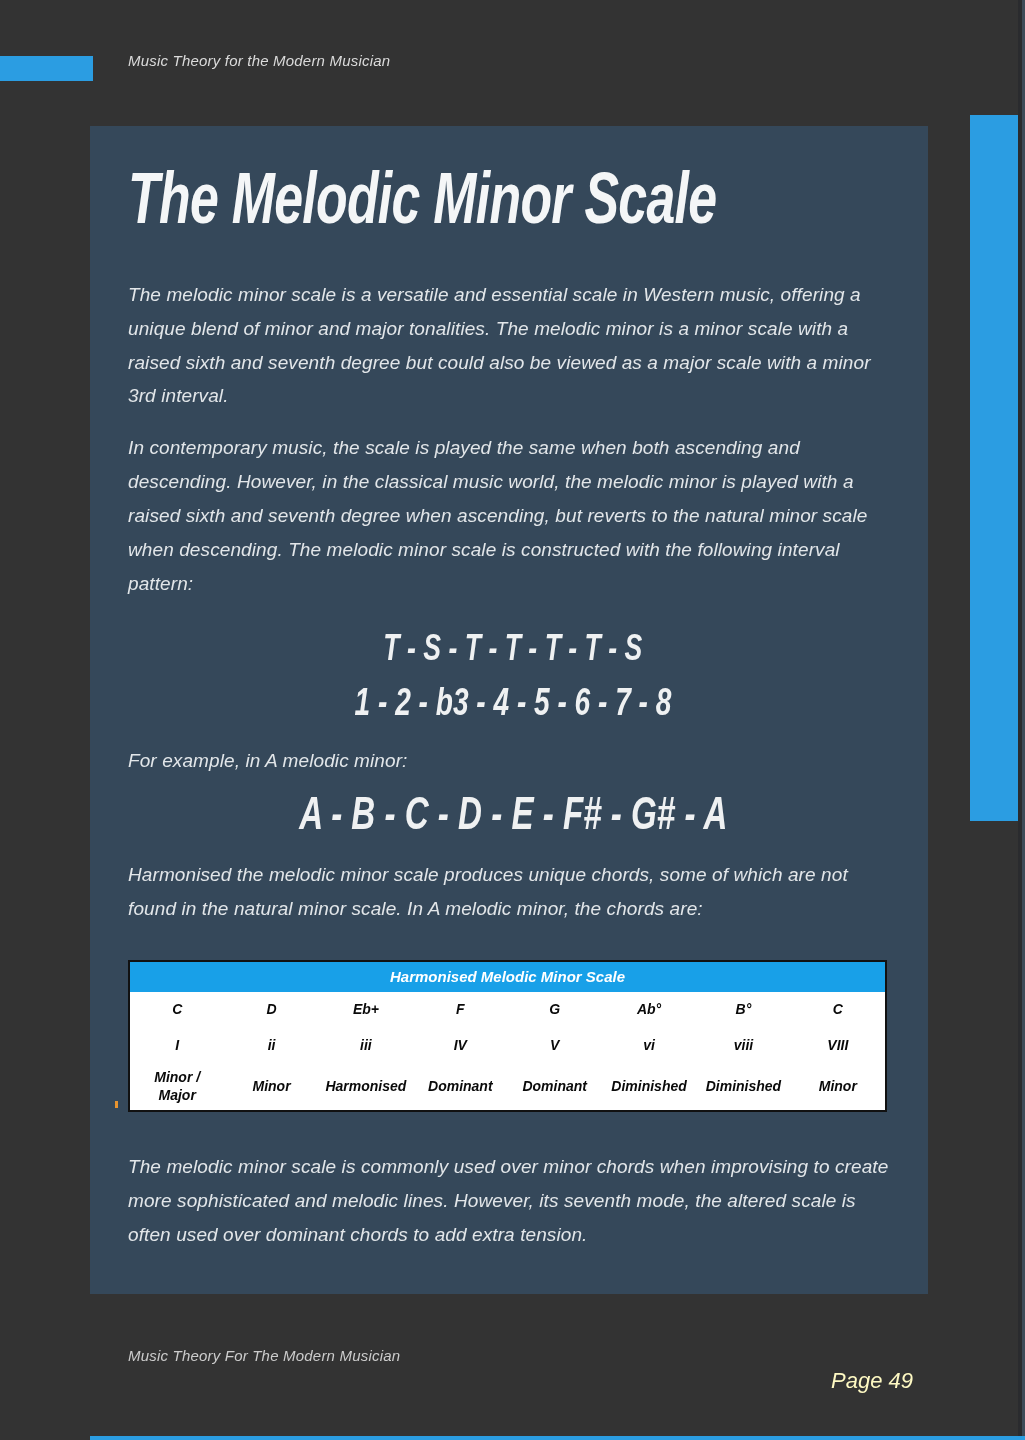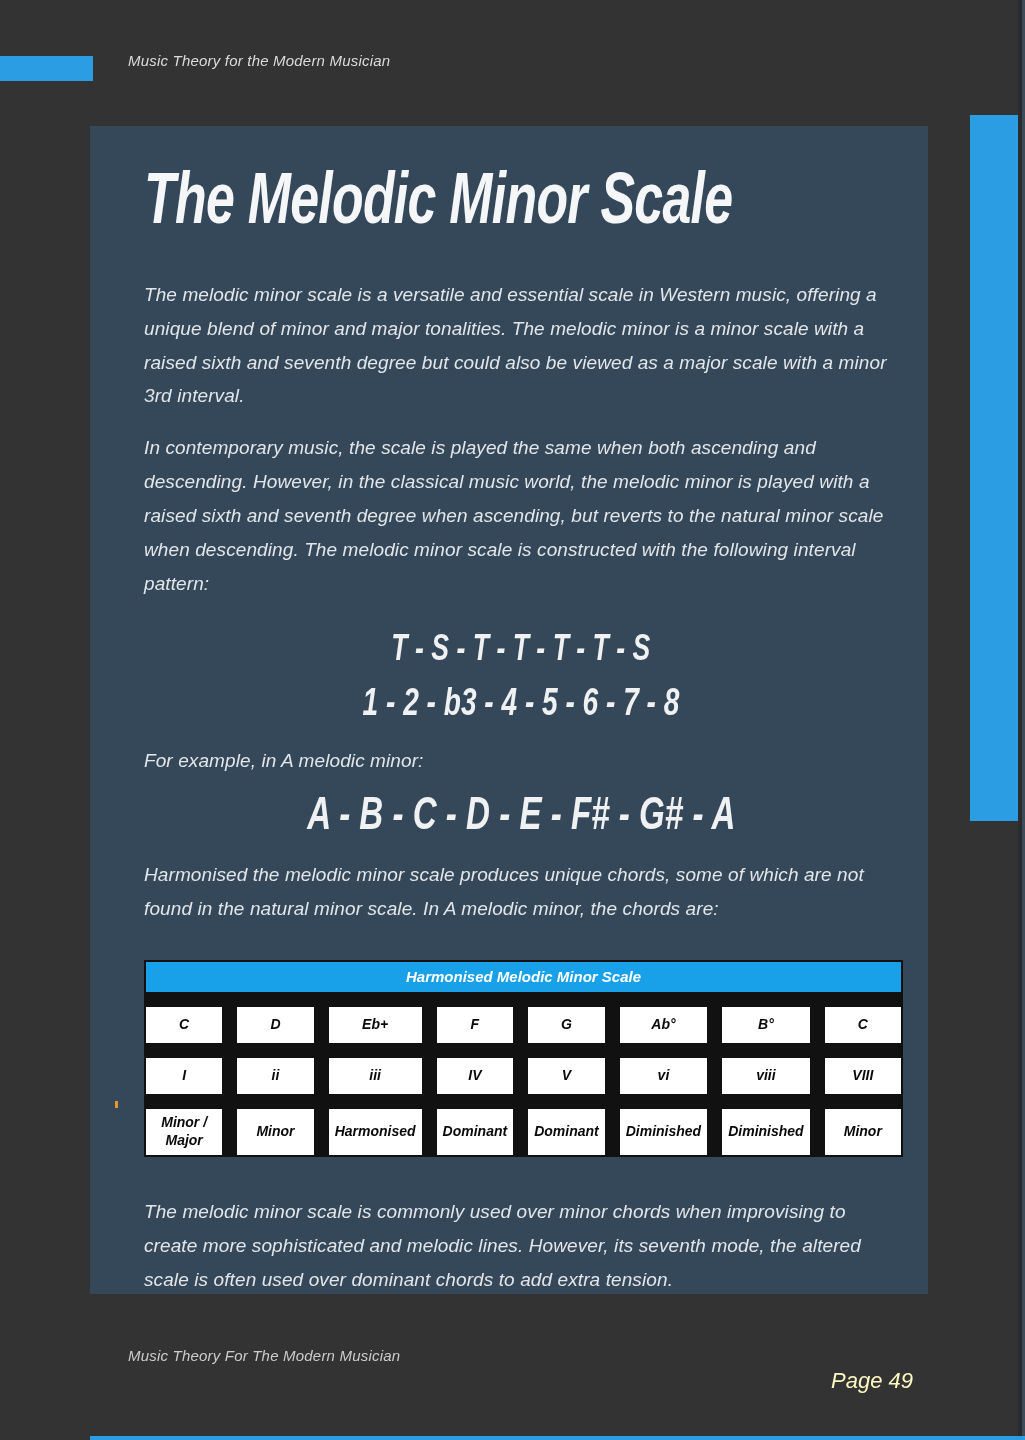--- a/index.html
+++ b/index.html
@@ -36,21 +36,21 @@
     background: #2B9DE2;
   }
   .bottom-accent {
     position: absolute; left: 90px; top: 1436px; width: 935px; height: 4px;
     background: #2B9DE2;
   }
   
   .card {
     position: absolute; left: 90px; top: 126px; width: 838px; height: 1168px;
     background: #35485A;
-    padding: 36px 30px 0 54px;
+    padding: 36px 30px 0 38px;
   }
   .condensed {
     display: inline-block;
     transform: scaleX(0.72);
     white-space: nowrap;
     font-weight: 700;
   }
   h1.page-title {
     color: #F4F6F7;
     font-size: 72px;
@@ -82,21 +82,21 @@
   .p4 { margin-top: 38px; }
   
   .chords-table {
     margin-top: 34px;
     width: 759px;
     background: #111111;
     padding: 2px;
     display: grid;
     grid-template-columns: repeat(8, 1fr);
     grid-template-rows: 30px 36px 36px 46px;
-    gap: 15px;
+    gap: 0;
   }
   .table-title-cell {
     grid-column: 1 / span 8;
     background: #18A0E8;
     color: #FFFFFF;
     font-weight: 700;
     font-size: 15px;
     display: flex; align-items: center; justify-content: center;
   }
   .chord-cell {

